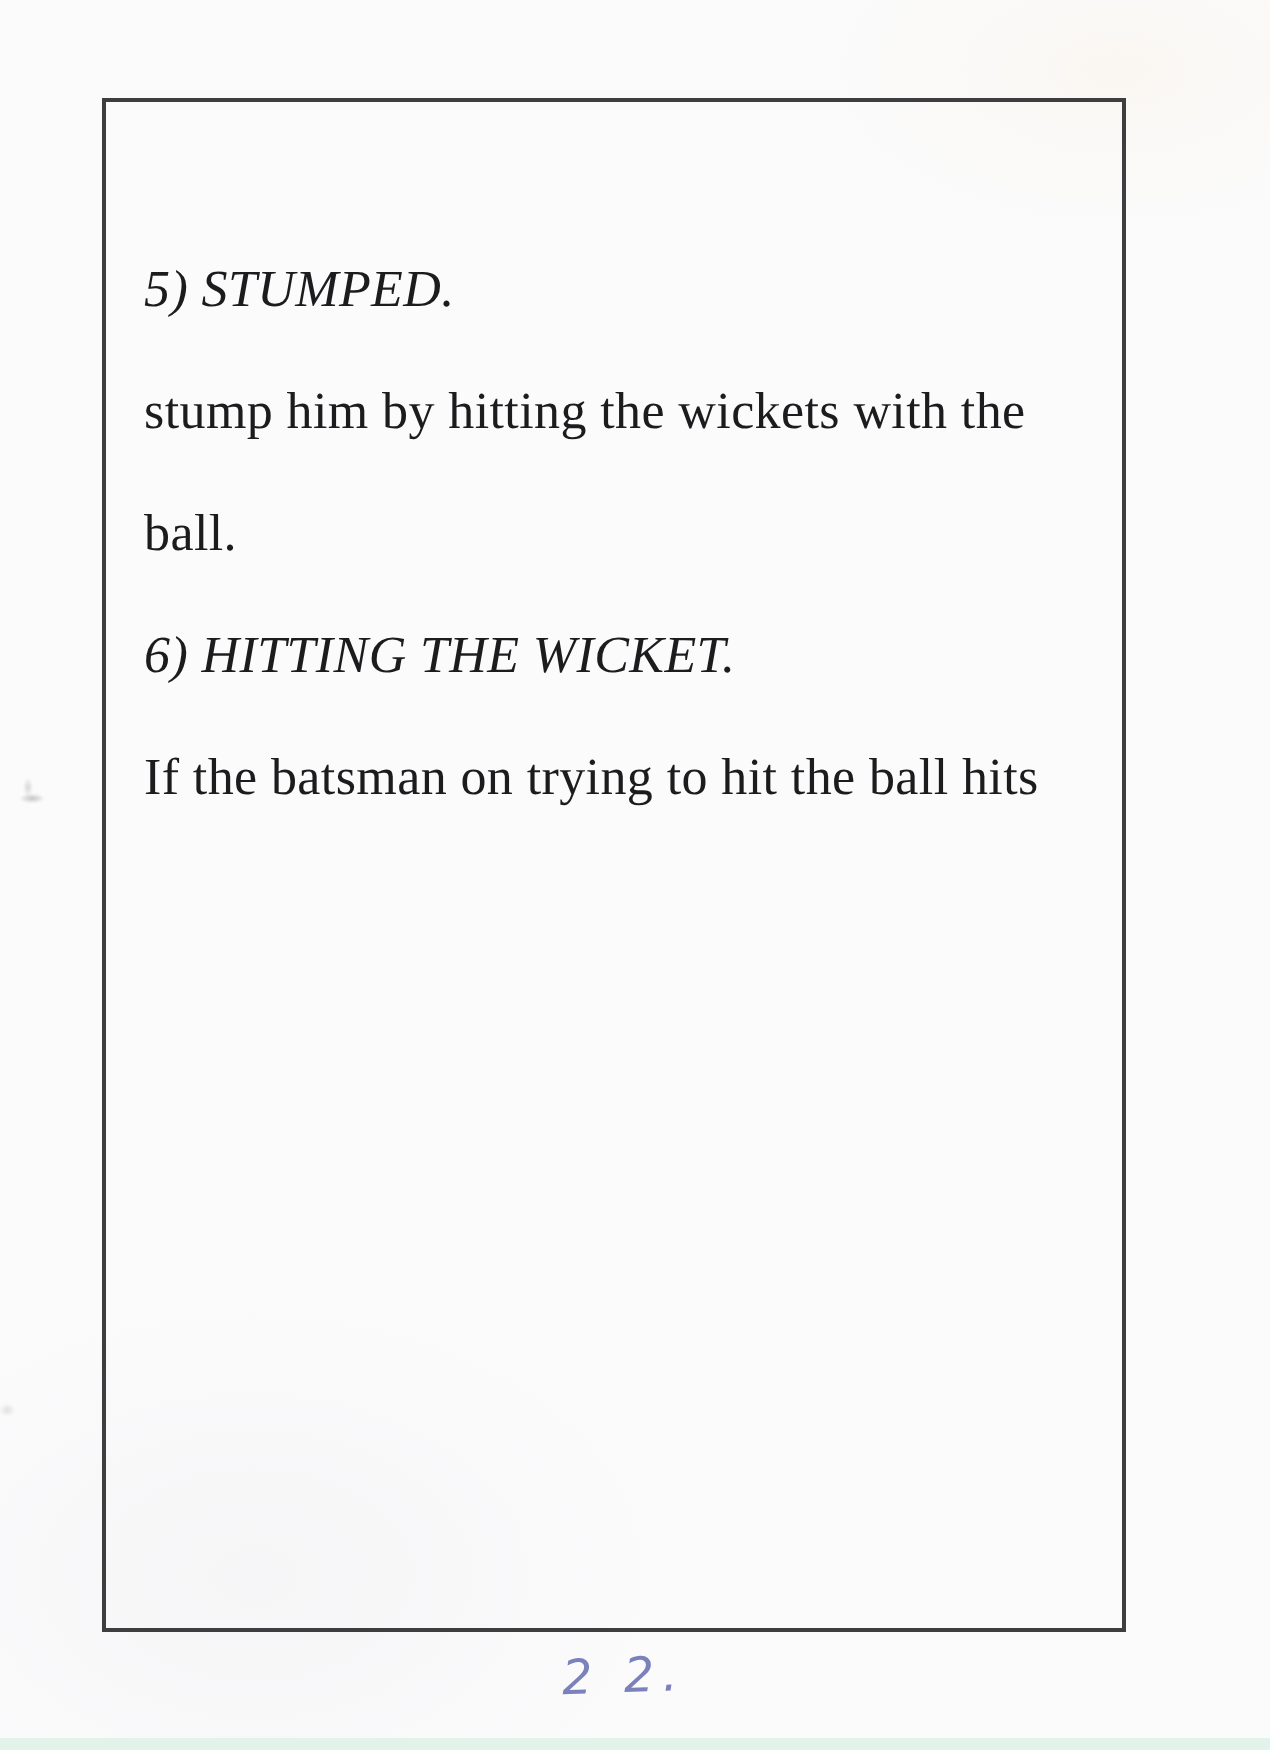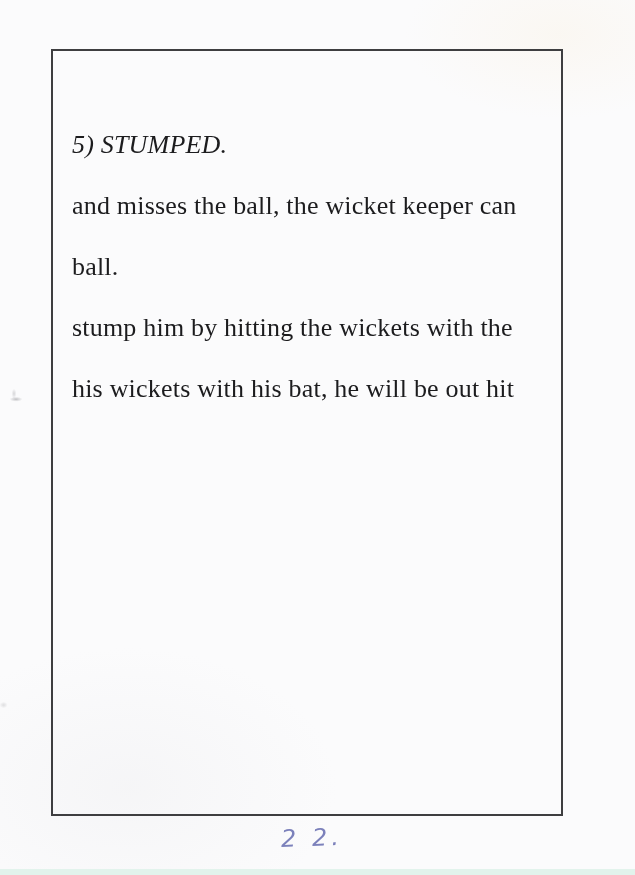--- a/index.html
+++ b/index.html
@@ -101,23 +101,23 @@
 
 <div class="page">
 
   <div class="frame"></div>
 
   <div class="smudge-1"></div>
   <div class="smudge-2"></div>
 
   <div class="text-block">
     <div class="heading">5) STUMPED.</div>
-    <div class="body-line">and misses the ball, the wicket keeper can</div>
+    <div class="body-line">stump him by hitting the wickets with the</div>
     <div class="body-line">ball.</div>
-    <div class="body-line">stump him by hitting the wickets with the</div>
-    <div class="body-line">his wickets with his bat, he will be out hit</div>
+    <div class="heading">6) HITTING THE WICKET.</div>
+    <div class="body-line">If the batsman on trying to hit the ball hits</div>
   </div>
 
   <div class="page-number">2 2.</div>
 
   <div class="edge-strip"></div>
 
 </div>
 
 </body></html>

